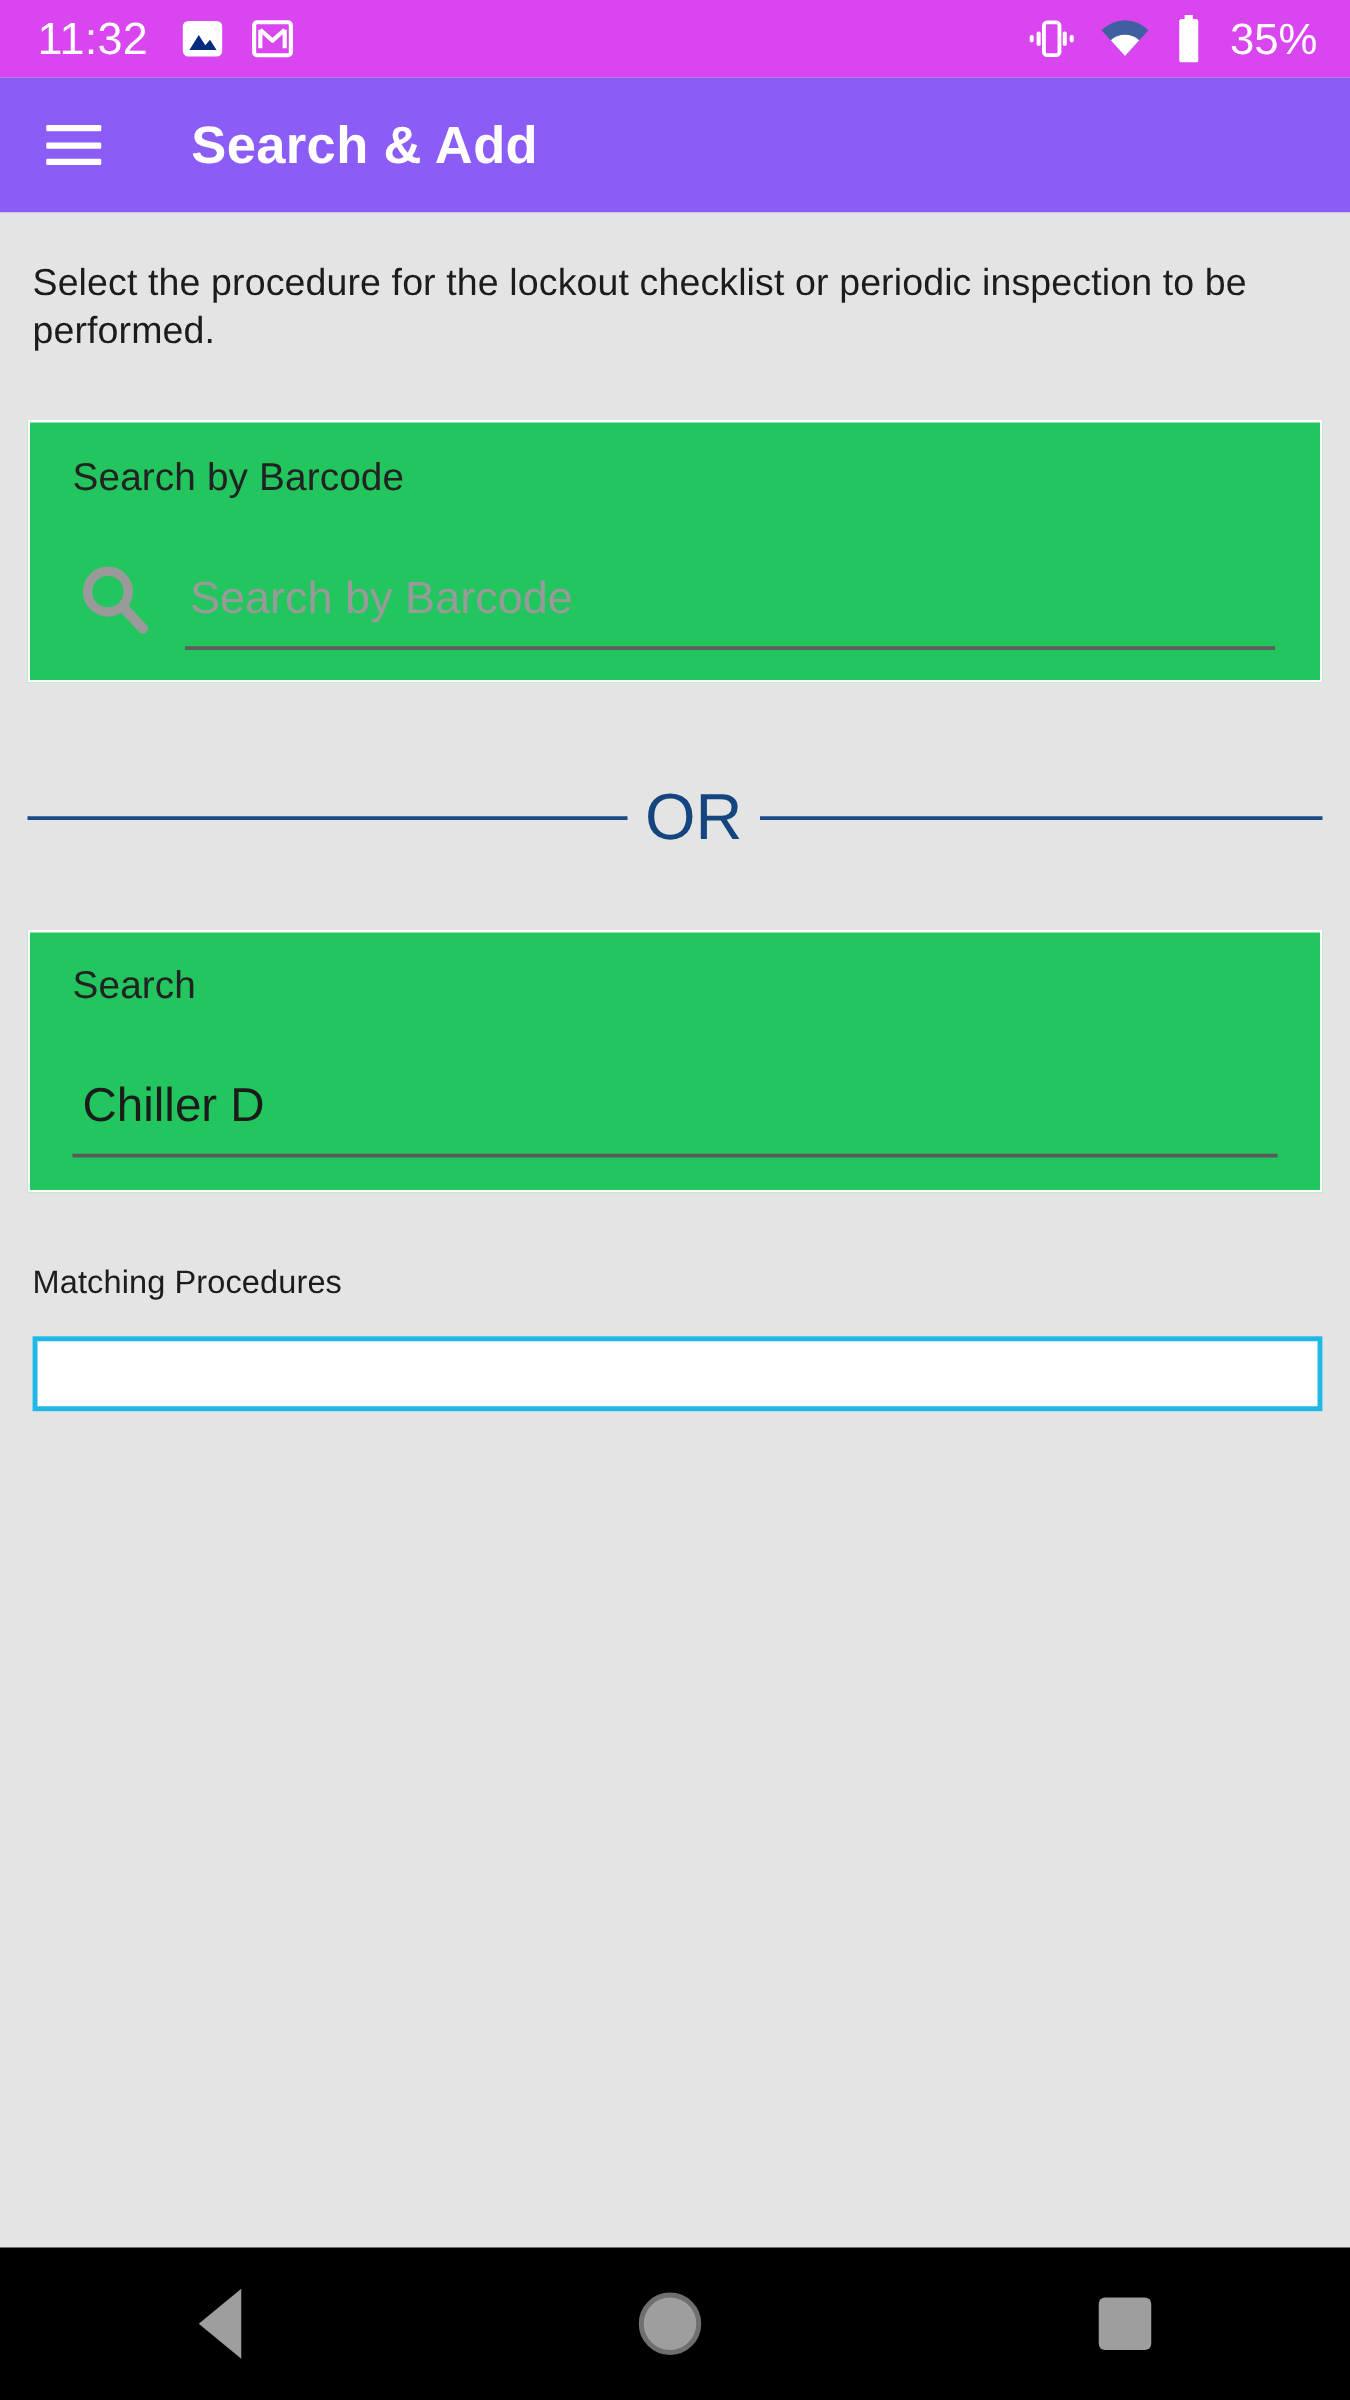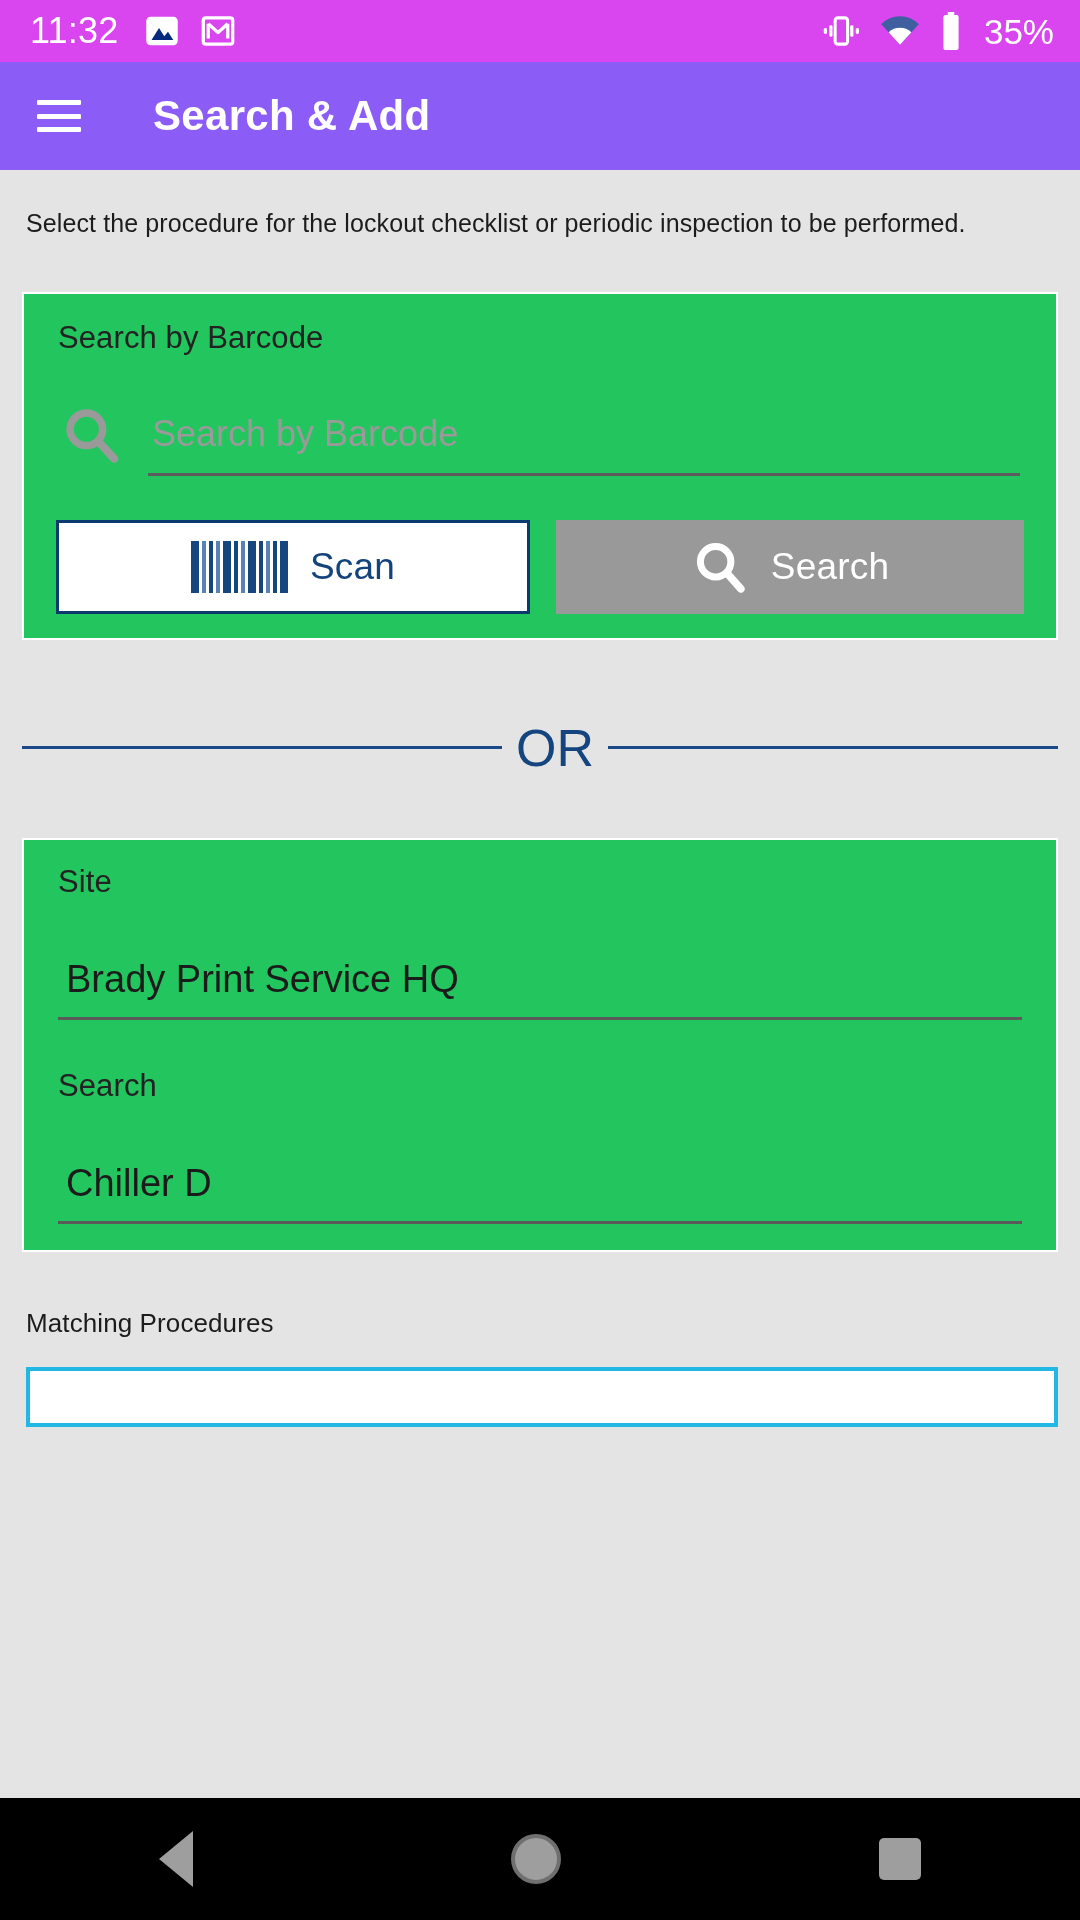--- a/index.html
+++ b/index.html
@@ -31,21 +31,21 @@
     display:flex; align-items:center; padding-left:37px;
   }
   #hamburger{ width:44px; height:32px; display:flex; flex-direction:column; justify-content:space-between; cursor:pointer; }
   #hamburger span{ display:block; height:5px; background:#fff; border-radius:1px; }
   #app-title{ font-size:42px; font-weight:700; margin-left:72px; letter-spacing:0.3px; }
 
   
   #content{ background:#e4e4e4; height:1750px; position:relative; }
 
   #instruction{
-    font-size:25px; color:#1c1c1c; line-height:1.27;
+    font-size:30px; color:#1c1c1c; line-height:1.27;
     padding:38px 44px 0 26px;
     letter-spacing:0.1px;
   }
 
   .card{
     margin:52px 22px 0 22px;
     border:2px solid #ffffff;
     background:#22c55e;
     padding:26px 14px 24px 14px;
   }
@@ -206,63 +206,30 @@
         <svg class="icn" width="62" height="62" viewBox="0 0 24 24">
           <circle cx="10.2" cy="9.8" r="6.3" fill="none" stroke="#9a9a9a" stroke-width="2.9"></circle>
           <line x1="14.9" y1="14.6" x2="21" y2="21.2" stroke="#9a9a9a" stroke-width="3.2" stroke-linecap="round"></line>
         </svg>
       </span>
       <div id="barcode-input-wrap">
         <input id="barcode-input" type="text" placeholder="Search by Barcode" style="">
       </div>
     </div>
 
-    <div id="btn-row">
-      <div class="btn" id="scan-button">
-        <span id="barcode-icon">
-          <i class="w"></i>
-            <i class="l"></i>
-            <i></i>
-            <i class="l"></i>
-            <i class="w"></i>
-            <i></i>
-            <i class="l"></i>
-            <i class="w"></i>
-            <i></i>
-            <i class="l"></i>
-            <i></i>
-            <i class="w"></i>
-        </span>
-        <span id="scan-label">Scan</span>
-      </div>
-
-      <div class="btn" id="search-button">
-        <span>
-          <svg class="icn" width="58" height="58" viewBox="0 0 24 24">
-            <circle cx="10.2" cy="9.8" r="6.3" fill="none" stroke="#ffffff" stroke-width="2.9"></circle>
-            <line x1="14.9" y1="14.6" x2="20.6" y2="21" stroke="#ffffff" stroke-width="3.2" stroke-linecap="round"></line>
-          </svg>
-        </span>
-        <span id="search-button-label">Search</span>
-      </div>
-    </div>
   </div>
 
   <div id="or-divider">
     <div class="rule left"></div>
     <div id="or-text">OR</div>
     <div class="rule"></div>
   </div>
 
   <div class="card" id="location-card">
 
-    <div class="field">
-      <div class="field-label">Site</div>
-      <div class="field-value">Brady Print Service HQ</div>
-    </div>
 
 
     <div class="field">
       <div class="field-label">Search</div>
       <div class="field-value">Chiller D</div>
     </div>
 
   </div>
 
   <div id="matching-section">

